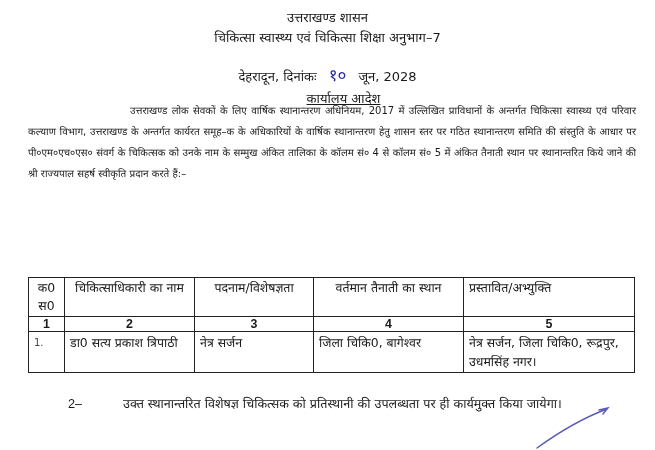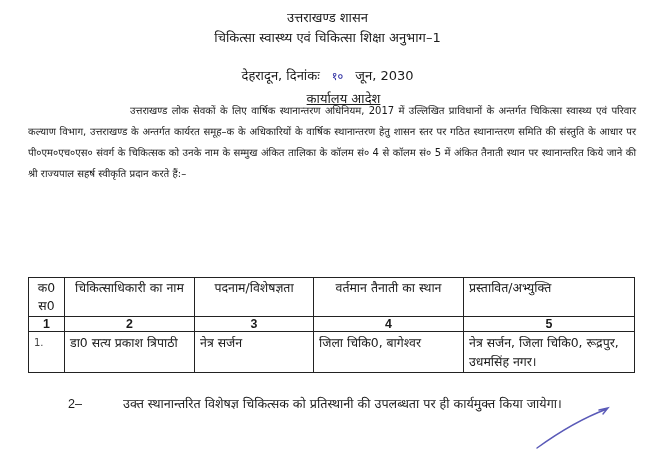--- a/index.html
+++ b/index.html
@@ -17,21 +17,21 @@
     .hdr1 { top: 10px; }
     .hdr2 { top: 30px; }
     .ref-line {
       position: absolute; top: 50px; left: 150px; font-size: 13px; line-height: 16px; white-space: nowrap;
     }
     .ref-line .ref-label { display: inline-block; width: 90px; }
     .ref-line .ref-no { font-family: "Liberation Serif", "DejaVu Serif", serif; font-weight: bold; font-size: 14px; }
     .ref-line .ref-tail { font-family: "Liberation Sans", sans-serif; font-size: 14px; }
     .date-line { top: 68px; }
     .date-line .day {
-      color: #2a2aa0; font-size: 11px; font-family: "Liberation Sans", sans-serif;
+      color: #2a2aa0; font-size: 17px; font-family: "Liberation Sans", sans-serif;
       display: inline-block; margin: 0 12px;
     }
     .title-line {
       position: absolute; top: 91px; left: 0; width: 655px; text-align: center;
       font-size: 13px; line-height: 16px; margin-left: 16px;
     }
     .title-line span { text-decoration: underline; }
     .para {
       position: absolute; left: 28px; top: 100px; width: 608px;
       font-size: 10px; line-height: 21px; text-align: justify;
@@ -59,25 +59,25 @@
     }
     .point2 .pnum { display: inline-block; width: 55px; font-family: "Liberation Sans", sans-serif; }
     .sig { position: absolute; left: 535px; top: 405px; width: 80px; height: 45px; }
   </style>
 </head>
 <body>
 
 <div class="page">
 
   <div class="center-line hdr1">उत्तराखण्ड शासन</div>
-  <div class="center-line hdr2">चिकित्सा स्वास्थ्य एवं चिकित्सा शिक्षा अनुभाग–1</div>
+  <div class="center-line hdr2">चिकित्सा स्वास्थ्य एवं चिकित्सा शिक्षा अनुभाग–7</div>
 
 
   <div class="center-line date-line">
-    <span>देहरादून, दिनांकः</span><span class="day">१०</span><span>जून, 2030</span>
+    <span>देहरादून, दिनांकः</span><span class="day">१०</span><span>जून, 2028</span>
   </div>
 
   <div class="title-line">
     <span>कार्यालय आदेश</span>
   </div>
 
   <div class="para">उत्तराखण्ड लोक सेवकों के लिए वार्षिक स्थानान्तरण अधिनियम, 2017 में उल्लिखित प्राविधानों के अन्तर्गत चिकित्सा स्वास्थ्य एवं परिवार कल्याण विभाग, उत्तराखण्ड के अन्तर्गत कार्यरत समूह–क के अधिकारियों के वार्षिक स्थानान्तरण हेतु शासन स्तर पर गठित स्थानान्तरण समिति की संस्तुति के आधार पर पी०एम०एच०एस० संवर्ग के चिकित्सक को उनके नाम के सम्मुख अंकित तालिका के कॉलम सं० 4 से कॉलम सं० 5 में अंकित तैनाती स्थान पर स्थानान्तरित किये जाने की श्री राज्यपाल सहर्ष स्वीकृति प्रदान करते हैं:–</div>
 
   <table class="transfer">
     <tbody>

